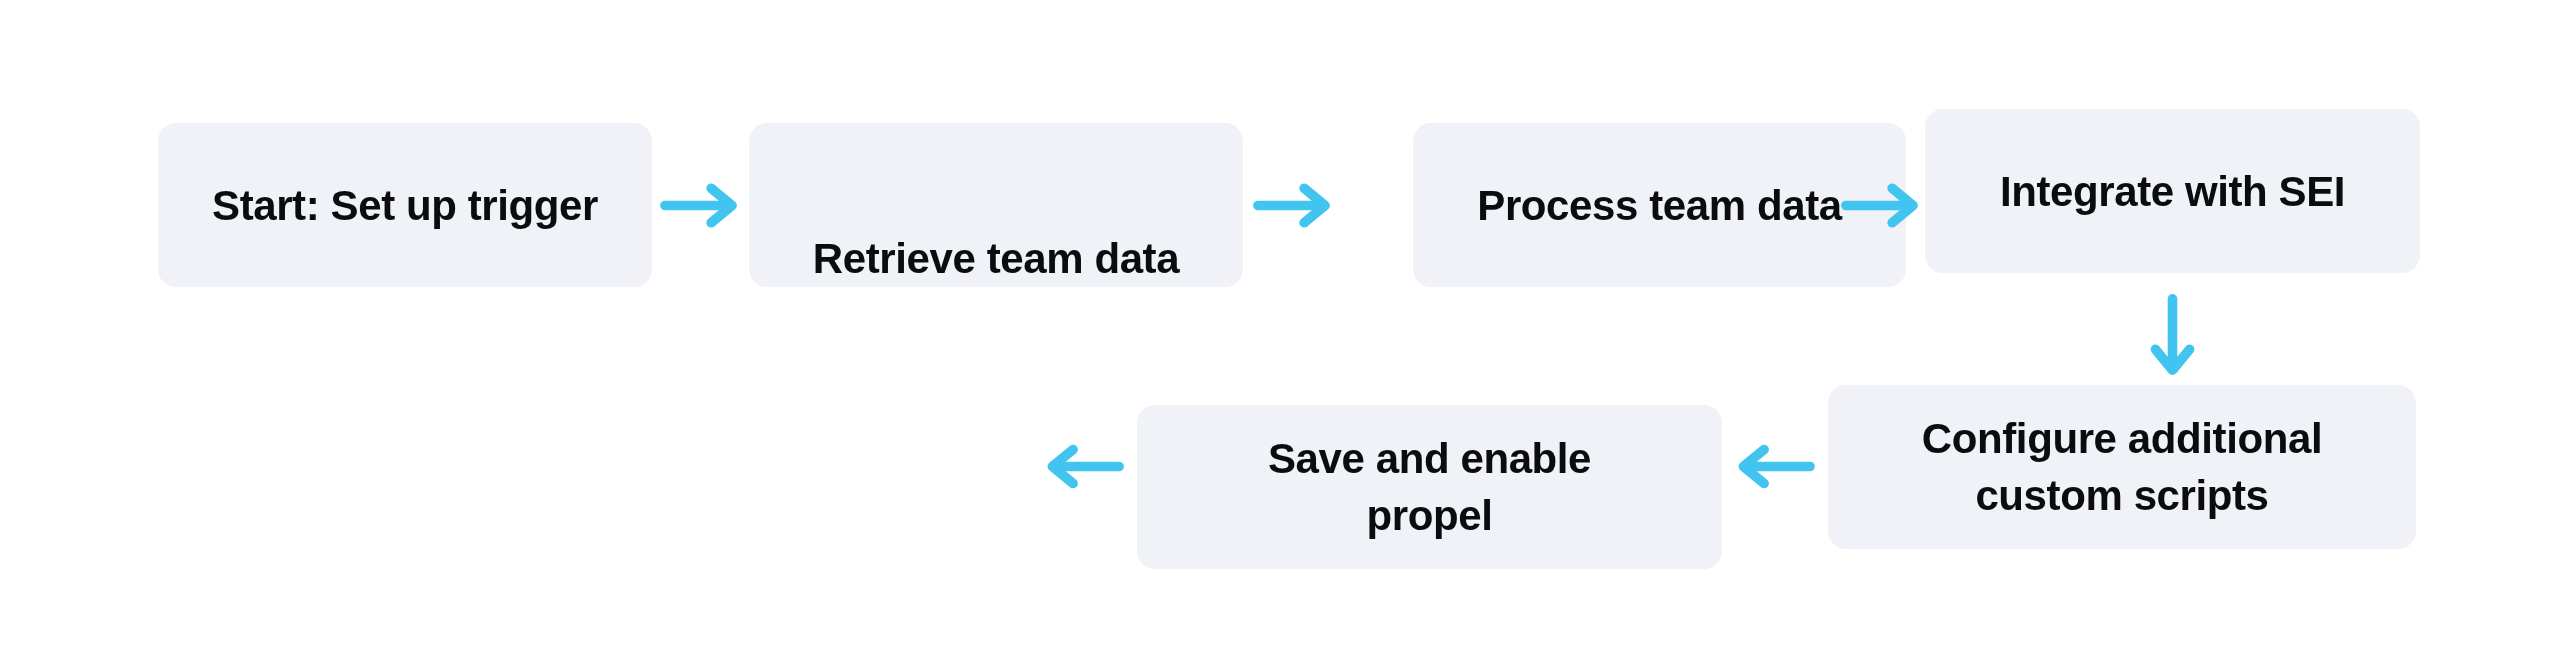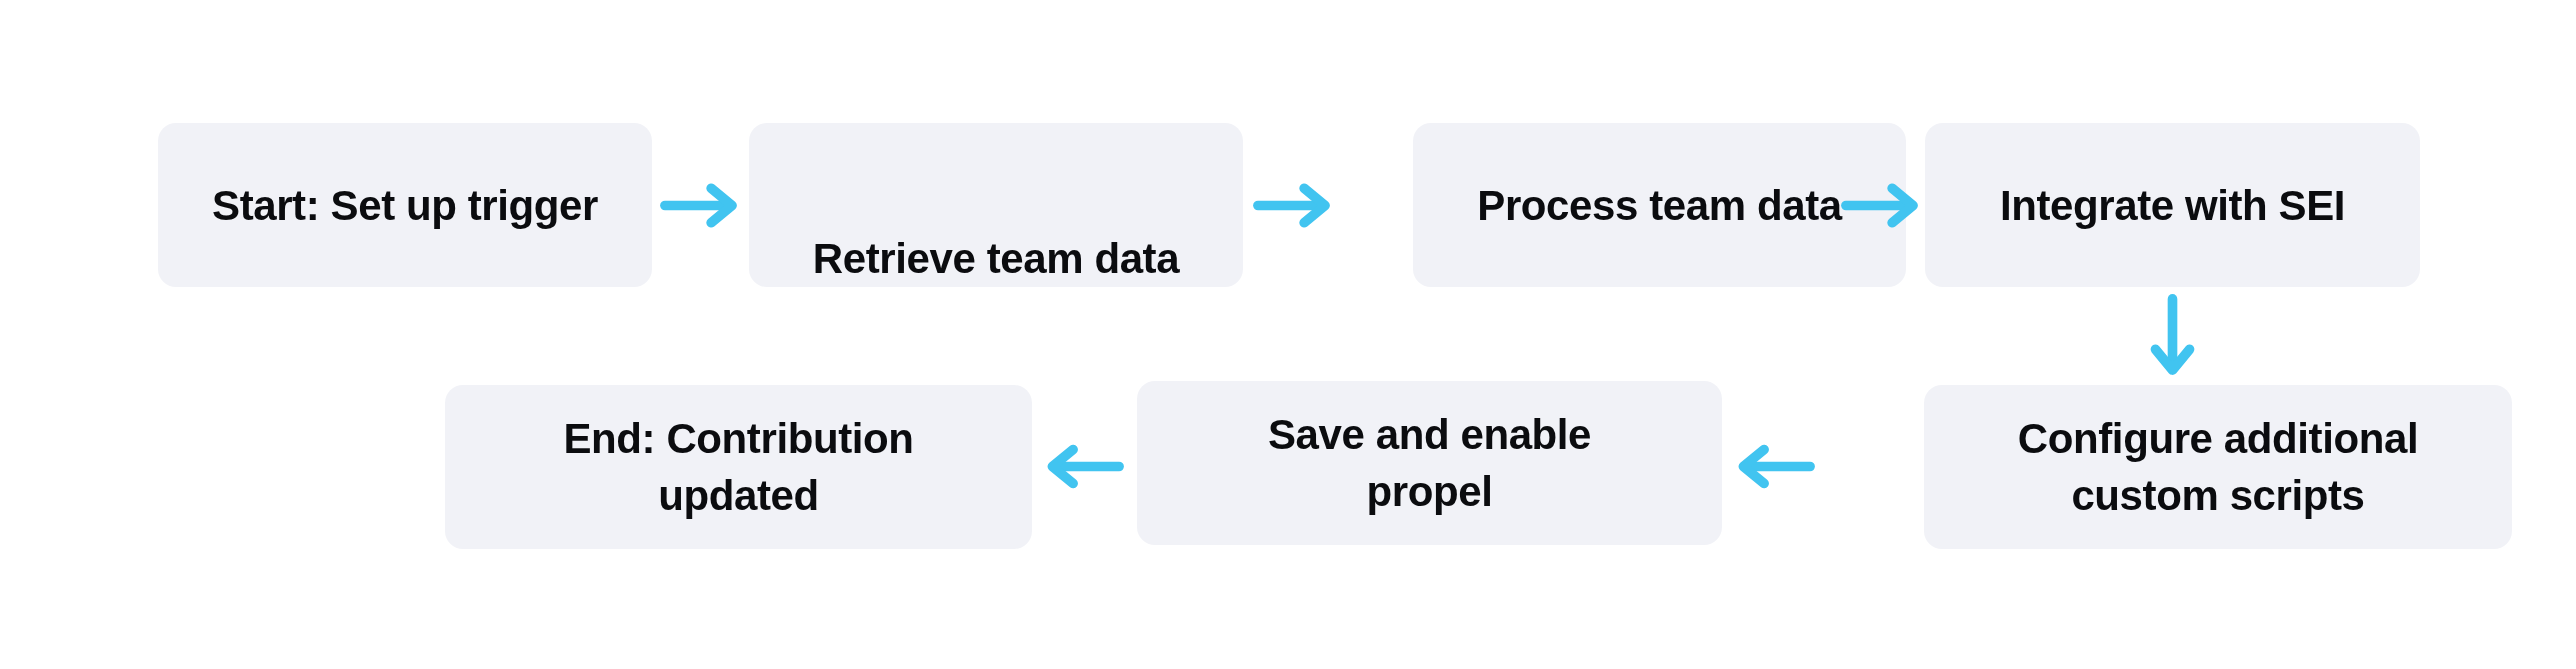--- a/index.html
+++ b/index.html
@@ -36,24 +36,24 @@
   }
   .arrow {
     position: absolute;
     color: var(--arrow);
   }
   .arrow svg { display: block; width: 100%; height: 100%; }
   
   .n-start     { left: 158px;  top: 123px; width: 494px; height: 164px; }
   .n-retrieve  { left: 749px; top: 123px; width: 494px; height: 164px; align-items: flex-end; }
   .n-process   { left: 1413px; top: 123px; width: 493px; height: 164px; }
-  .n-integrate { left: 1925px; top: 123px; width: 495px; height: 164px; }
+  .n-integrate { left: 1925px; top: 109px; width: 495px; height: 164px; }
   
-  .n-configure { left: 1924px; top: 385px; width: 588px; height: 164px; }
-  .n-save      { left: 1137px; top: 381px; width: 585px; height: 164px; }
+  .n-configure { left: 1828px; top: 385px; width: 588px; height: 164px; }
+  .n-save      { left: 1137px; top: 405px; width: 585px; height: 164px; }
   .n-end       { left: 445px;  top: 385px; width: 587px; height: 164px; }
   
   .a-1 { left: 659px;  top: 183px; width: 79px; height: 45px; }
   .a-2 { left: 1252px; top: 183px; width: 79px; height: 45px; }
   .a-3 { left: 1840px; top: 183px; width: 79px; height: 45px; }
   .a-down { left: 2150px; top: 293px; width: 45px; height: 83px; }
   .a-4 { left: 1733px; top: 444px; width: 83px; height: 45px; }
   .a-5 { left: 1042px; top: 444px; width: 83px; height: 45px; }
 </style>
 </head>
@@ -122,19 +122,15 @@
 propel</span>
   </div>
 
   <div class="arrow a-5">
     <svg viewBox="0 0 112 60" fill="none">
       <path d="M104 30 L16 30" stroke="currentColor" stroke-width="13" stroke-linecap="round"></path>
       <path d="M42 7 L14 30 L42 53" stroke="currentColor" stroke-width="13" stroke-linecap="round" stroke-linejoin="round"></path>
     </svg>
   </div>
 
-  <div class="node n-end">
-    <span>End: Contribution
-updated</span>
-  </div>
 
 </div>
 
 
 </body></html>

